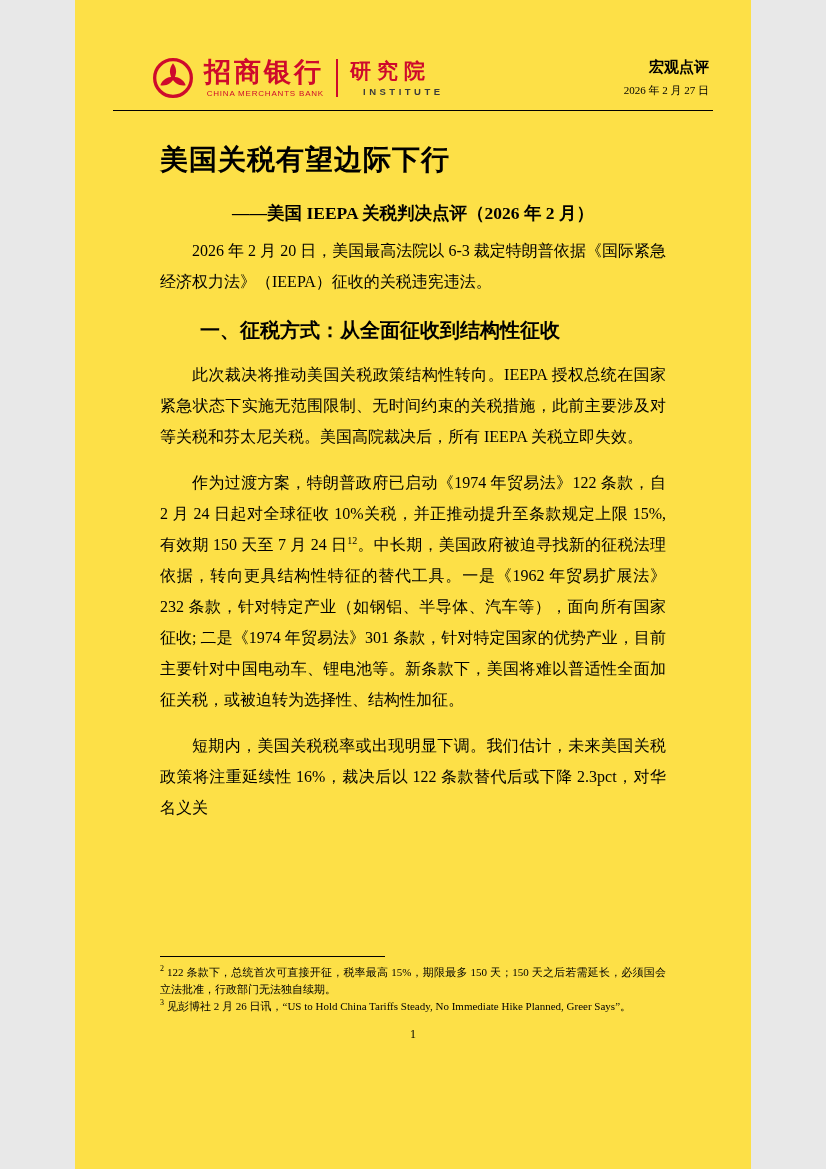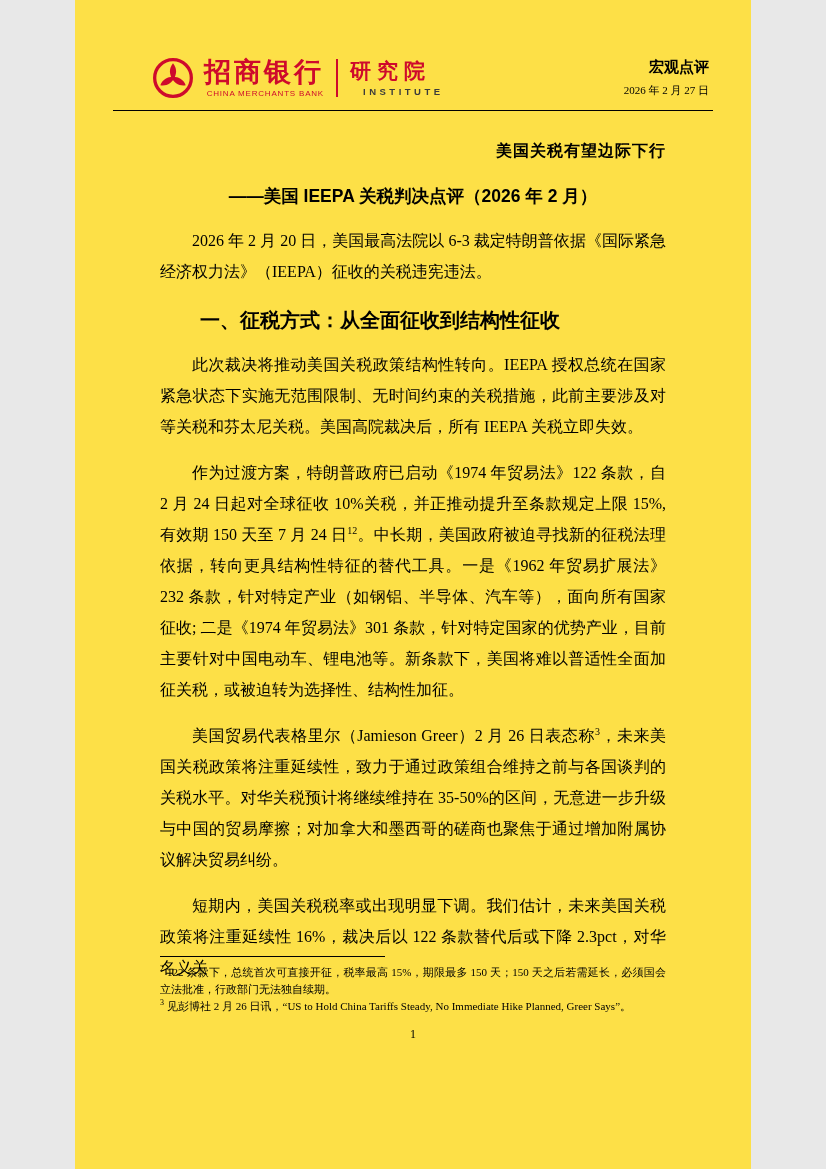--- a/index.html
+++ b/index.html
@@ -47,32 +47,32 @@
   .header-right { text-align: right; }
   .doc-type {
     font-size: 15px; font-weight: bold;
     font-family: "Liberation Sans", "DejaVu Sans", sans-serif;
   }
   .doc-date { font-size: 11px; margin-top: 6px; }
   .header-rule { border-top: 1.5px solid #000; }
   
   main { margin: 0 85px; }
   .title {
-    text-align: right; font-size: 16px; font-weight: bold; margin-top: 30px;
+    text-align: left; font-size: 28px; font-weight: bold; margin-top: 30px;
     font-family: "Liberation Sans", "DejaVu Sans", sans-serif; letter-spacing: 1px;
   }
   .subtitle {
     text-align: center; font-size: 17.5px; font-weight: bold; margin-top: 22px;
-    font-family: Liberation Sans, sans-serif;
+    font-family: Liberation Serif, serif;
   }
   .body-p {
     font-size: 16px; line-height: 31px; text-align: justify;
     text-indent: 2em; margin-top: 15px;
   }
-  .body-p:first-of-type { margin-top: 17px; }
+  .body-p:first-of-type { margin-top: 10px; }
   .b { font-weight: normal; }
   .section {
     font-size: 20px; font-weight: bold; text-indent: 2em; margin-top: 20px;
     font-family: "Liberation Sans", "DejaVu Sans", sans-serif;
   }
   sup.fn-ref { font-size: 10px; line-height: 0; }
   
   .footer { position: absolute; left: 85px; right: 85px; top: 956px; }
   .fn-rule { width: 225px; border-top: 1px solid #000; margin-bottom: 7px; }
   .footnote { font-size: 11px; line-height: 17px; text-align: justify; }
@@ -118,21 +118,20 @@
     <h2 class="subtitle">——美国 IEEPA 关税判决点评（2026 年 2 月）</h2>
 
     <p class="body-p"><span>2026 年 2 月 20 日，美国最高法院以 6-3 裁定特朗普依据《国际紧急经济权力法》（IEEPA）征收的关税违宪违法。</span></p>
 
     <h3 class="section">一、征税方式：从全面征收到结构性征收</h3>
 
     <p class="body-p"><span class="b">此次裁决将推动美国关税政策结构性转向。</span><span>IEEPA 授权总统在国家紧急状态下实施无范围限制、无时间约束的关税措施，此前主要涉及对等关税和芬太尼关税。美国高院裁决后，所有 IEEPA 关税立即失效。</span></p>
 
     <p class="body-p"><span>作为过渡方案，特朗普政府已启动《1974 年贸易法》122 条款，自 2 月 24 日起对全球征收 10%关税，并正推动提升至条款规定上限 15%,有效期 150 天至 7 月 24 日</span><sup class="fn-ref">12</sup><span>。中长期，美国政府被迫寻找新的征税法理依据，转向更具结构性特征的替代工具。一是</span><span class="b">《1962 年贸易扩展法》232 条款</span><span>，针对特定产业（如钢铝、半导体、汽车等），面向所有国家征收; 二是</span><span class="b">《1974 年贸易法》301 条款</span><span>，针对特定国家的优势产业，目前主要针对中国电动车、锂电池等。新条款下，美国将难以普适性全面加征关税，或被迫转为选择性、结构性加征。</span></p>
 
-    <p class="body-p"><span class="b">美国贸易代表格里尔（Jamieson Greer）2 月 26 日表态称</span><sup class="fn-ref b">3</sup><span class="b">，未来美国关税政策将注重延续性，致力于通过政策组合维持之前与各国谈判的关税水平。</span><span>对华关税预计将继续维持在 </span><span class="b">35-50%</span><span>的区间，无意进一步升级与中国的贸易摩擦；对加拿大和墨西哥的磋商也聚焦于通过增加附属协议解决贸易纠纷。</span></p>
 
     <p class="body-p"><span>短期内，美国关税税率或出现明显下调。我们估计，未来美国关税政策将注重延续性 </span><span class="b">16%</span><span>，裁决后以 122 条款替代后或下降 </span><span class="b">2.3pct</span><span>，对华名义关</span></p>
   </main>
 
   <div class="footer">
     <div class="fn-rule"></div>
     <p class="footnote"><sup>2</sup><span>122 条款下，总统首次可直接开征，税率最高 15%，期限最多 150 天；150 天之后若需延长，必须国会立法批准，行政部门无法独自续期。</span></p>
     <p class="footnote"><sup>3</sup><span>见彭博社 2 月 26 日讯，“US to Hold China Tariffs Steady, No Immediate Hike Planned, Greer Says”。</span></p>
     <div class="page-num">1</div>
   </div>

